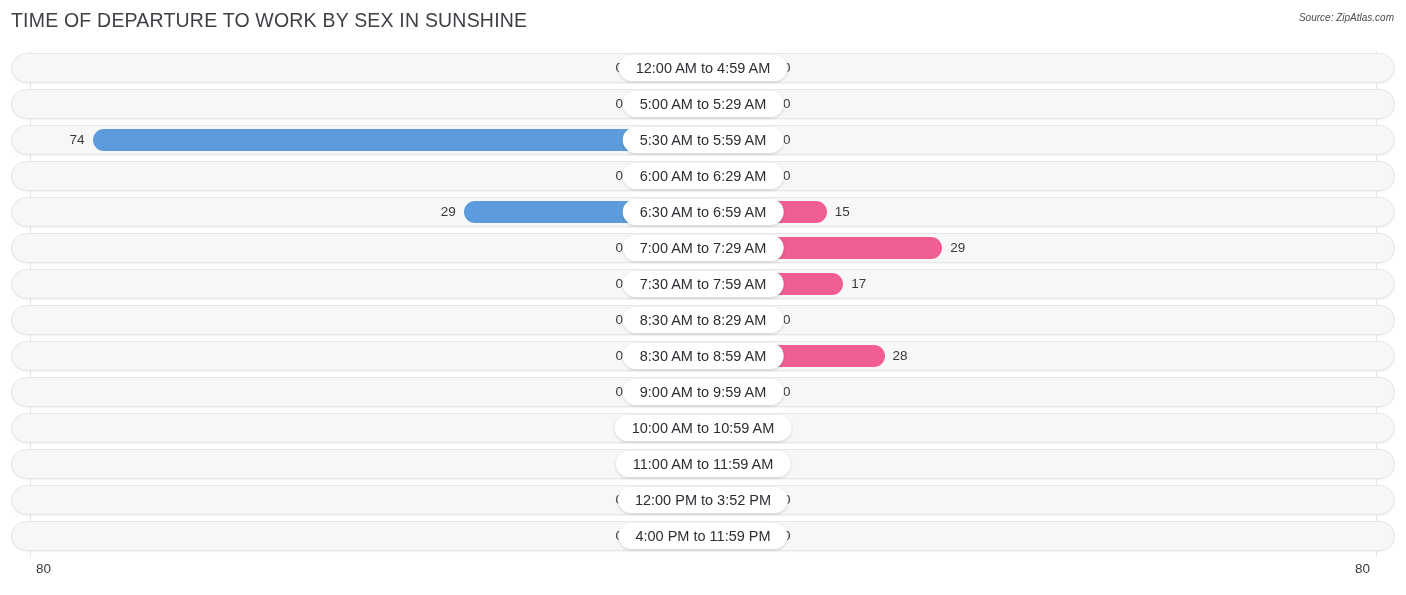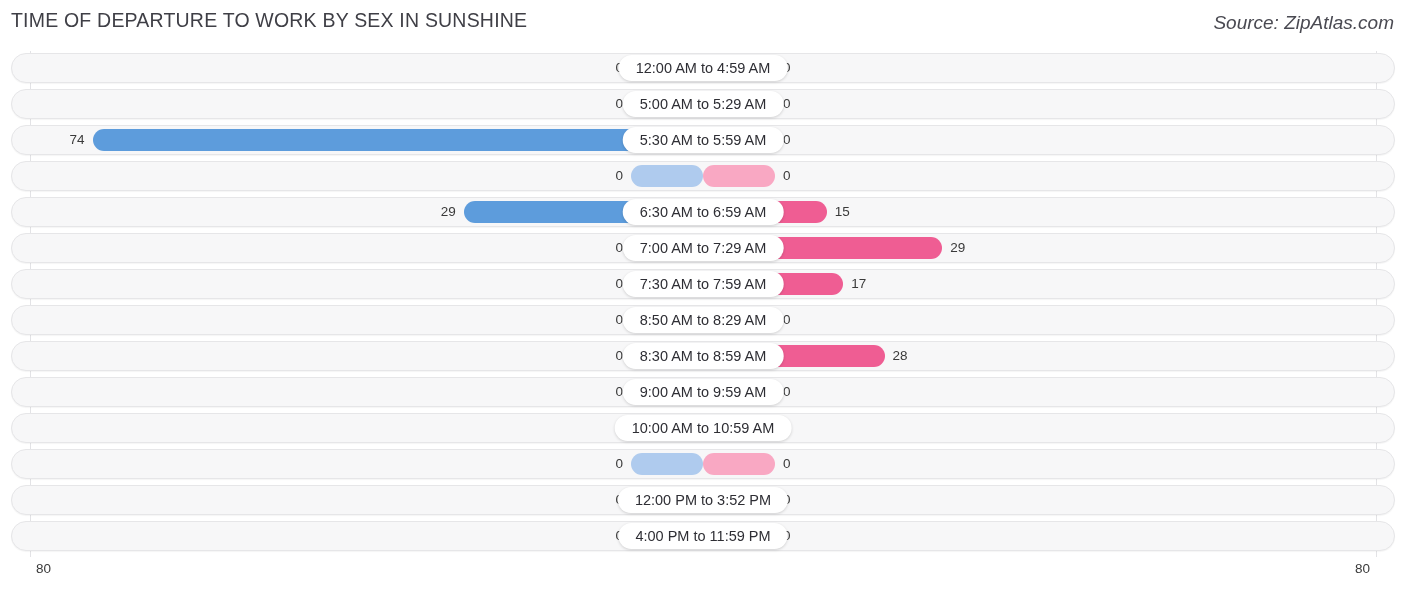--- a/index.html
+++ b/index.html
@@ -14,21 +14,21 @@
 
   
   .header{position:absolute;left:0;top:0;width:1406px;height:44px;}
   .title{
     position:absolute;left:11px;top:9px;
     font-size:19.5px;letter-spacing:.2px;
     color:#3f3f46;font-weight:400;white-space:nowrap;
   }
   .source{
     position:absolute;right:12px;top:12px;
-    font-size:19px;font-style:italic;color:#4a4a52;white-space:nowrap;
+    font-size:10px;font-style:italic;color:#4a4a52;white-space:nowrap;
   }
 
   
   .chart{position:absolute;left:0;top:51px;width:1406px;height:505px;}
 
   .axis-line{
     position:absolute;top:0;width:1px;height:506px;
     background:#e3e3e6;
   }
   .axis-left{left:30px;}
@@ -136,20 +136,21 @@
           <div class="catpill">5:30 AM to 5:59 AM</div>
         </div>
         <div class="row" style="top: 110px;">
           <div class="track"></div>
           <div class="barholder">
             <div class="bar bar-m" style="width: 72px; background: rgb(175, 203, 238);"></div>
             <div class="bar bar-f" style="width: 72px; background: rgb(249, 168, 195);"></div>
             <div class="val val-m" style="right: 772px;">0</div>
             <div class="val val-f" style="left: 772px;">0</div>
           </div>
+          <div class="catpill">6:00 AM to 6:29 AM</div>
         </div>
         <div class="row" style="top: 146px;">
           <div class="track"></div>
           <div class="barholder">
             <div class="bar bar-m" style="width: 239.25px; background: rgb(93, 156, 220);"></div>
             <div class="bar bar-f" style="width: 123.75px; background: rgb(239, 93, 147);"></div>
             <div class="val val-m" style="right: 939.25px;">29</div>
             <div class="val val-f" style="left: 823.75px;">15</div>
           </div>
           <div class="catpill">6:30 AM to 6:59 AM</div>
@@ -175,21 +176,21 @@
           <div class="catpill">7:30 AM to 7:59 AM</div>
         </div>
         <div class="row" style="top: 254px;">
           <div class="track"></div>
           <div class="barholder">
             <div class="bar bar-m" style="width: 72px; background: rgb(175, 203, 238);"></div>
             <div class="bar bar-f" style="width: 72px; background: rgb(249, 168, 195);"></div>
             <div class="val val-m" style="right: 772px;">0</div>
             <div class="val val-f" style="left: 772px;">0</div>
           </div>
-          <div class="catpill">8:50 AM to 8:29 AM</div>
+          <div class="catpill">8:30 AM to 8:29 AM</div>
         </div>
         <div class="row" style="top: 290px;">
           <div class="track"></div>
           <div class="barholder">
             <div class="bar bar-m" style="width: 72px; background: rgb(175, 203, 238);"></div>
             <div class="bar bar-f" style="width: 181.5px; background: rgb(239, 93, 147);"></div>
             <div class="val val-m" style="right: 772px;">0</div>
             <div class="val val-f" style="left: 881.5px;">28</div>
           </div>
           <div class="catpill">8:30 AM to 8:59 AM</div>
@@ -215,20 +216,21 @@
           <div class="catpill">10:00 AM to 10:59 AM</div>
         </div>
         <div class="row" style="top: 398px;">
           <div class="track"></div>
           <div class="barholder">
             <div class="bar bar-m" style="width: 72px; background: rgb(175, 203, 238);"></div>
             <div class="bar bar-f" style="width: 72px; background: rgb(249, 168, 195);"></div>
             <div class="val val-m" style="right: 772px;">0</div>
             <div class="val val-f" style="left: 772px;">0</div>
           </div>
+          <div class="catpill">11:00 AM to 11:59 AM</div>
         </div>
         <div class="row" style="top: 434px;">
           <div class="track"></div>
           <div class="barholder">
             <div class="bar bar-m" style="width: 72px; background: rgb(175, 203, 238);"></div>
             <div class="bar bar-f" style="width: 72px; background: rgb(249, 168, 195);"></div>
             <div class="val val-m" style="right: 772px;">0</div>
             <div class="val val-f" style="left: 772px;">0</div>
           </div>
           <div class="catpill">12:00 PM to 3:52 PM</div>

